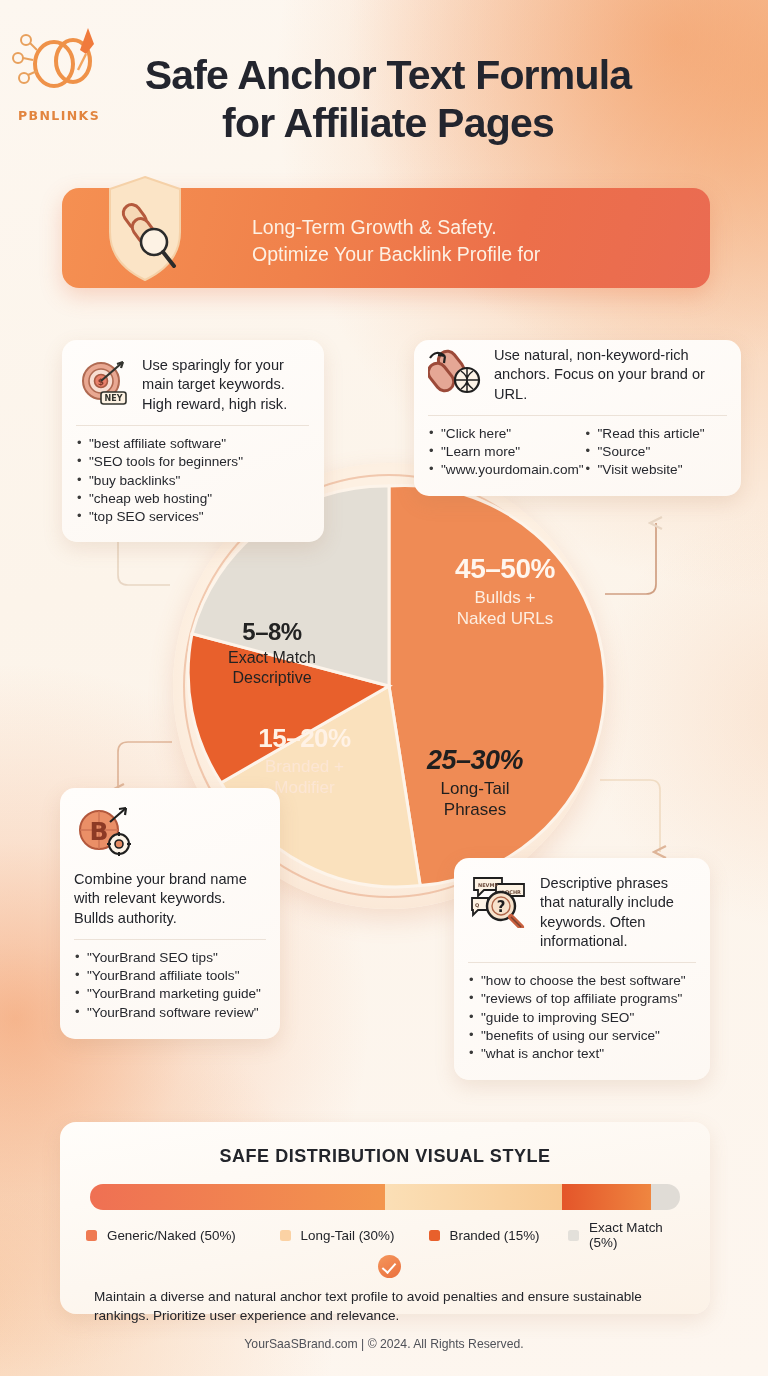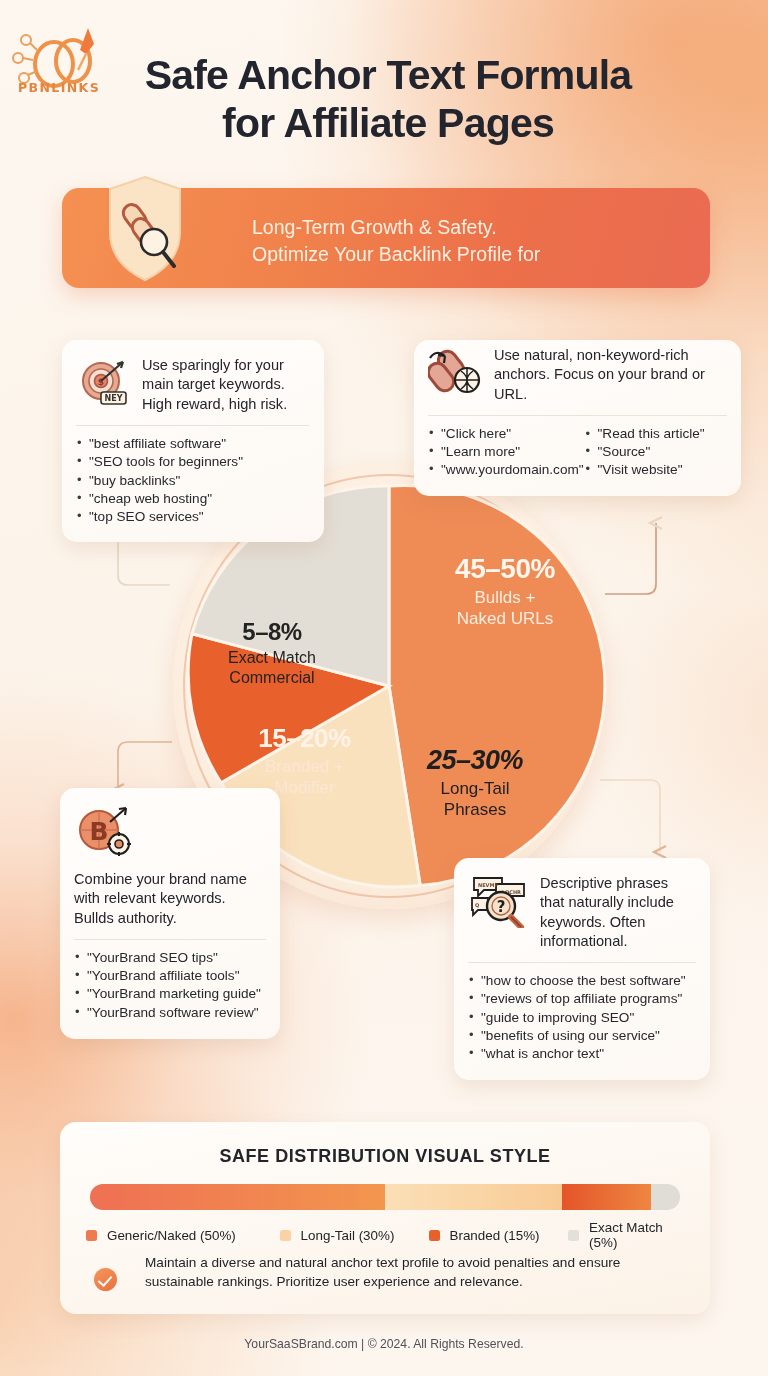--- a/index.html
+++ b/index.html
@@ -24,21 +24,21 @@
       radial-gradient(circle at 104% 52%, rgba(245,190,150,0.30) 0%, rgba(245,190,150,0) 20%),
       linear-gradient(170deg, #fdf7f0 0%, #fcf4ea 40%, #fdf6ef 100%);
   }
 
   
   .header { position: absolute; top: 16px; left: 0; width: 768px; height: 150px; }
 
   .logo-box { position: absolute; left: 10px; top: 8px; width: 98px; height: 100px; }
   .logo-mark { position: relative; width: 98px; height: 72px; }
   .logo-name {
-    position: absolute; top: 56px; left: 0; width: 98px; text-align: center;
+    position: absolute; top: 84px; left: 0; width: 98px; text-align: center;
     font-size: 12.5px; font-weight: 700; letter-spacing: 1.4px; color: #e2853f;
     font-family: "DejaVu Sans", sans-serif;
   }
 
   .title {
     position: absolute; left: 108px; top: 36px; width: 560px;
     text-align: center;
     font-size: 41px; line-height: 1.16; font-weight: 700;
     letter-spacing: -0.8px; color: #23252e;
   }
@@ -147,21 +147,21 @@
 
   .dist-legend {
     position: absolute; left: 26px; top: 98px; width: 600px;
     display: flex; align-items: center; font-size: 13.4px; color: #22242a;
   }
   .legend-item { display: flex; align-items: center; gap: 10px; }
   .legend-swatch { width: 11px; height: 11px; border-radius: 2.5px; flex: none; }
 
   .dist-note {
     position: absolute; left: 34px; top: 132px; width: 590px;
-    display: flex; gap: 28px; align-items: flex-end;
+    display: flex; gap: 10px; align-items: center; flex-direction: column;
   }
   .check-badge {
     flex: none; width: 23px; height: 23px; border-radius: 50%;
     background: linear-gradient(150deg, #f5975c, #ea6f3e);
     position: relative; margin-top: 1px;
   }
   .check-badge::after {
     content: ""; position: absolute; left: 7px; top: 5px;
     width: 6px; height: 11px; border: 2px solid #ffffff;
     border-top: 0; border-left: 0; transform: rotate(42deg);
@@ -265,21 +265,21 @@
       <div class="slice-name">
         <span>Bullds +</span><br>
         <span>Naked URLs</span>
       </div>
     </div>
 
     <div class="slice-label lab-exact">
       <div class="slice-pct">5–8%</div>
       <div class="slice-name">
         <span>Exact Match</span><br>
-        <span>Commercial</span>
+        <span>Descriptive</span>
       </div>
     </div>
 
     <div class="slice-label lab-branded">
       <div class="slice-pct">15–20%</div>
       <div class="slice-name">
         <span>Branded +</span><br>
         <span>Modifier</span>
       </div>
     </div>

